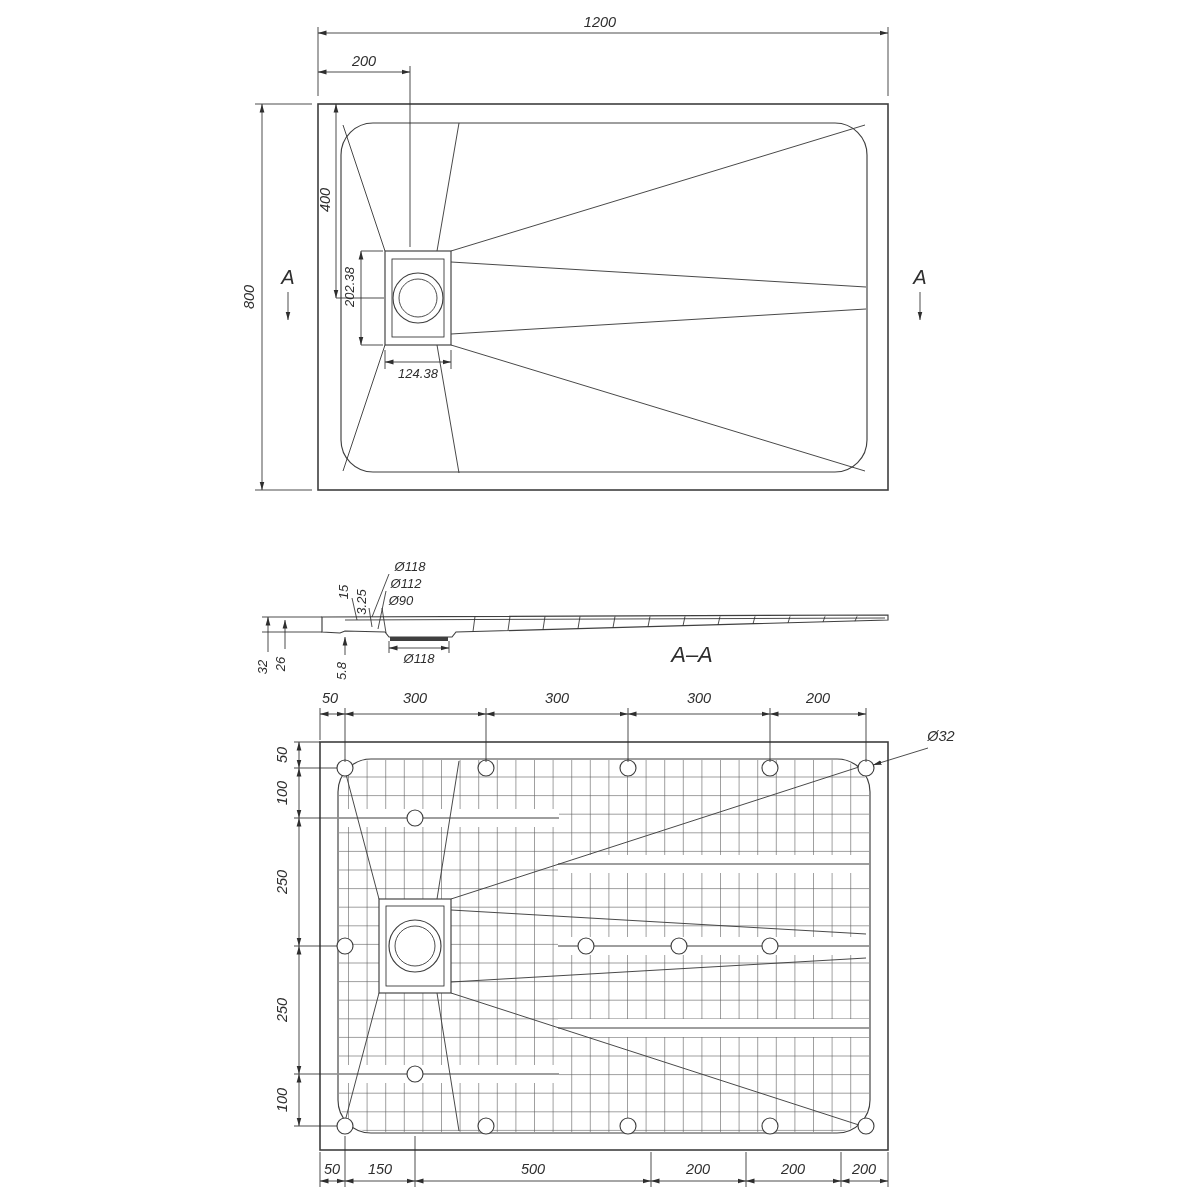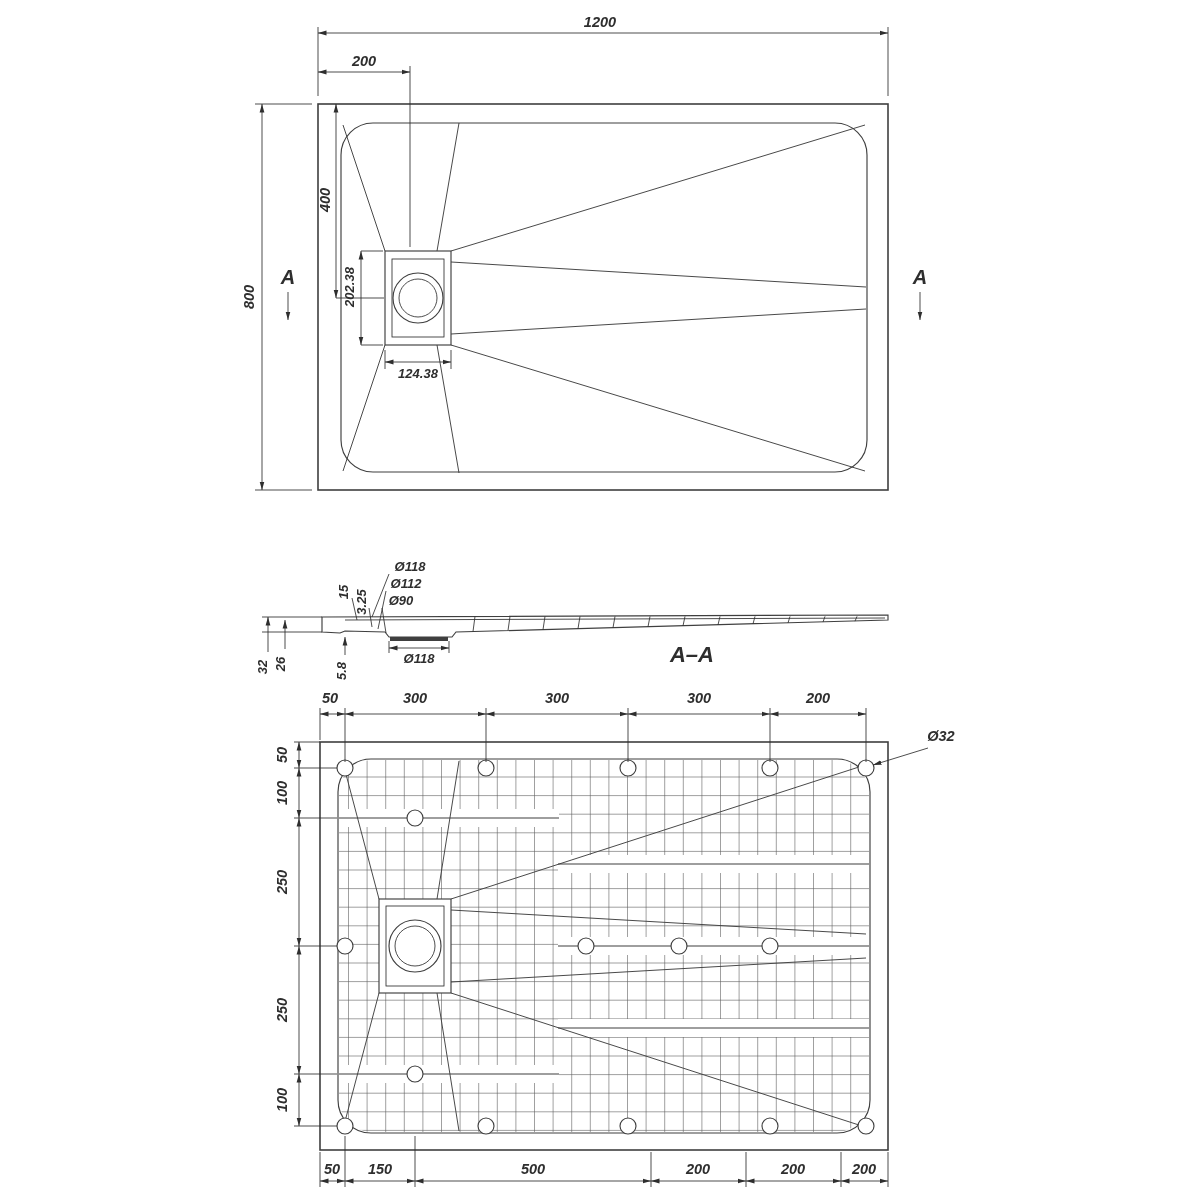--- a/index.html
+++ b/index.html
@@ -1,19 +1,19 @@
 <!DOCTYPE html>
 <html style="--line: #3f3f3f; --dim: #2e2e2e; --grid: #5f5f5f; --background: #ffffff;"><head>
 <meta charset="utf-8">
 <style>
   :root{
     --line:#3f3f3f; --dim:#2e2e2e; --grid:#5f5f5f; --background:#ffffff;
   }
   html,body{margin:0;padding:0;background:var(--background);}
-  .canvas{width:1200px;height:1200px;background:var(--background);position:relative;overflow:hidden;font-weight:bold;}
+  .canvas{width:1200px;height:1200px;background:var(--background);position:relative;overflow:hidden;}
   svg{display:block;font-family:"Liberation Sans", sans-serif;}
   svg text{fill:var(--dim);font-style:italic;text-anchor:middle;font-family:"Liberation Sans", sans-serif;}
   text.s14{font-size:14.5px;}
   text.s13{font-size:13px;}
   text.s20{font-size:20px;}
   text.s22{font-size:22px;}
   .o{stroke:var(--line);stroke-width:1.6;fill:none;}
   .l{stroke:var(--line);stroke-width:1.15;fill:none;}
   .f{stroke:var(--line);stroke-width:0.95;fill:none;}
   .d{stroke:var(--dim);stroke-width:0.85;fill:none;}

